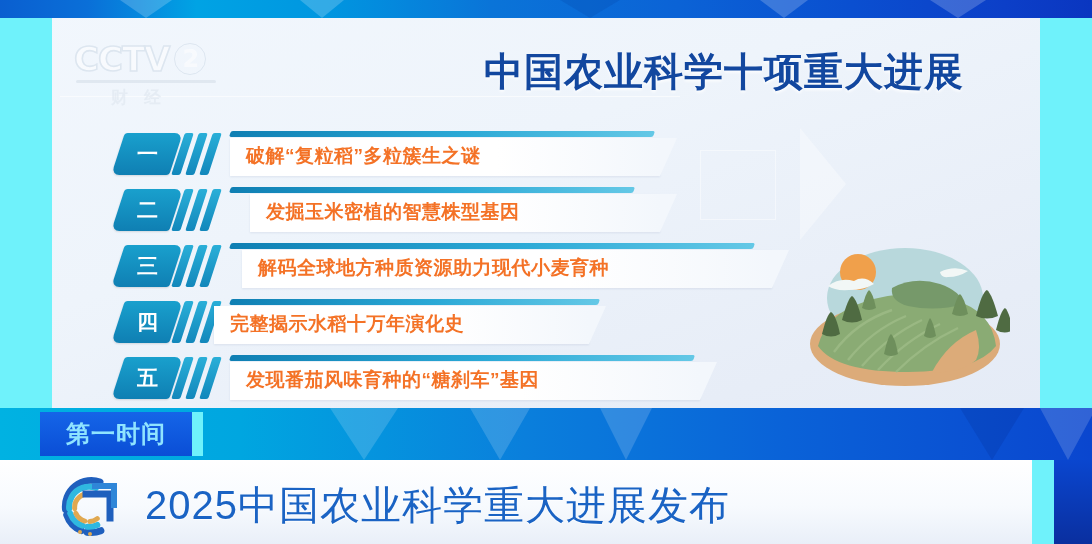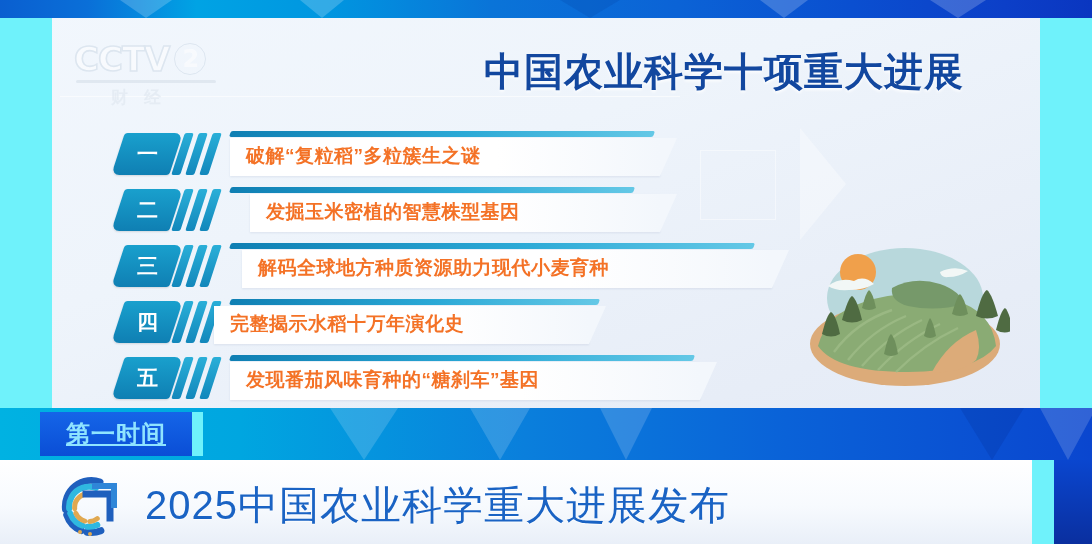--- a/index.html
+++ b/index.html
@@ -144,21 +144,21 @@
     overflow:hidden;
   }
   .botbar .shape{ position:absolute; opacity:.16; }
   .prog-badge{
     position:absolute; left:40px; top:412px;
     width:152px; height:44px;
     background:linear-gradient(180deg,#1565e8 0%,#0a4ed6 100%);
     display:flex; align-items:center; justify-content:center;
   }
   .prog-badge .t{
-    color:#8fe4ff; font-size:24px; font-weight:700; letter-spacing:1px;text-decoration:underline;
+    color:#8fe4ff; font-size:24px; font-weight:700; letter-spacing:1px;
   }
   .prog-cyan{
     position:absolute; left:192px; top:412px; width:11px; height:44px;
     background:#6ff2fb;
   }
 
   
   .bot-strip{
     position:absolute; left:0; top:460px; width:1092px; height:84px;
     background:linear-gradient(180deg,#ffffff 0%,#f7fafe 55%,#e9eff8 100%);

